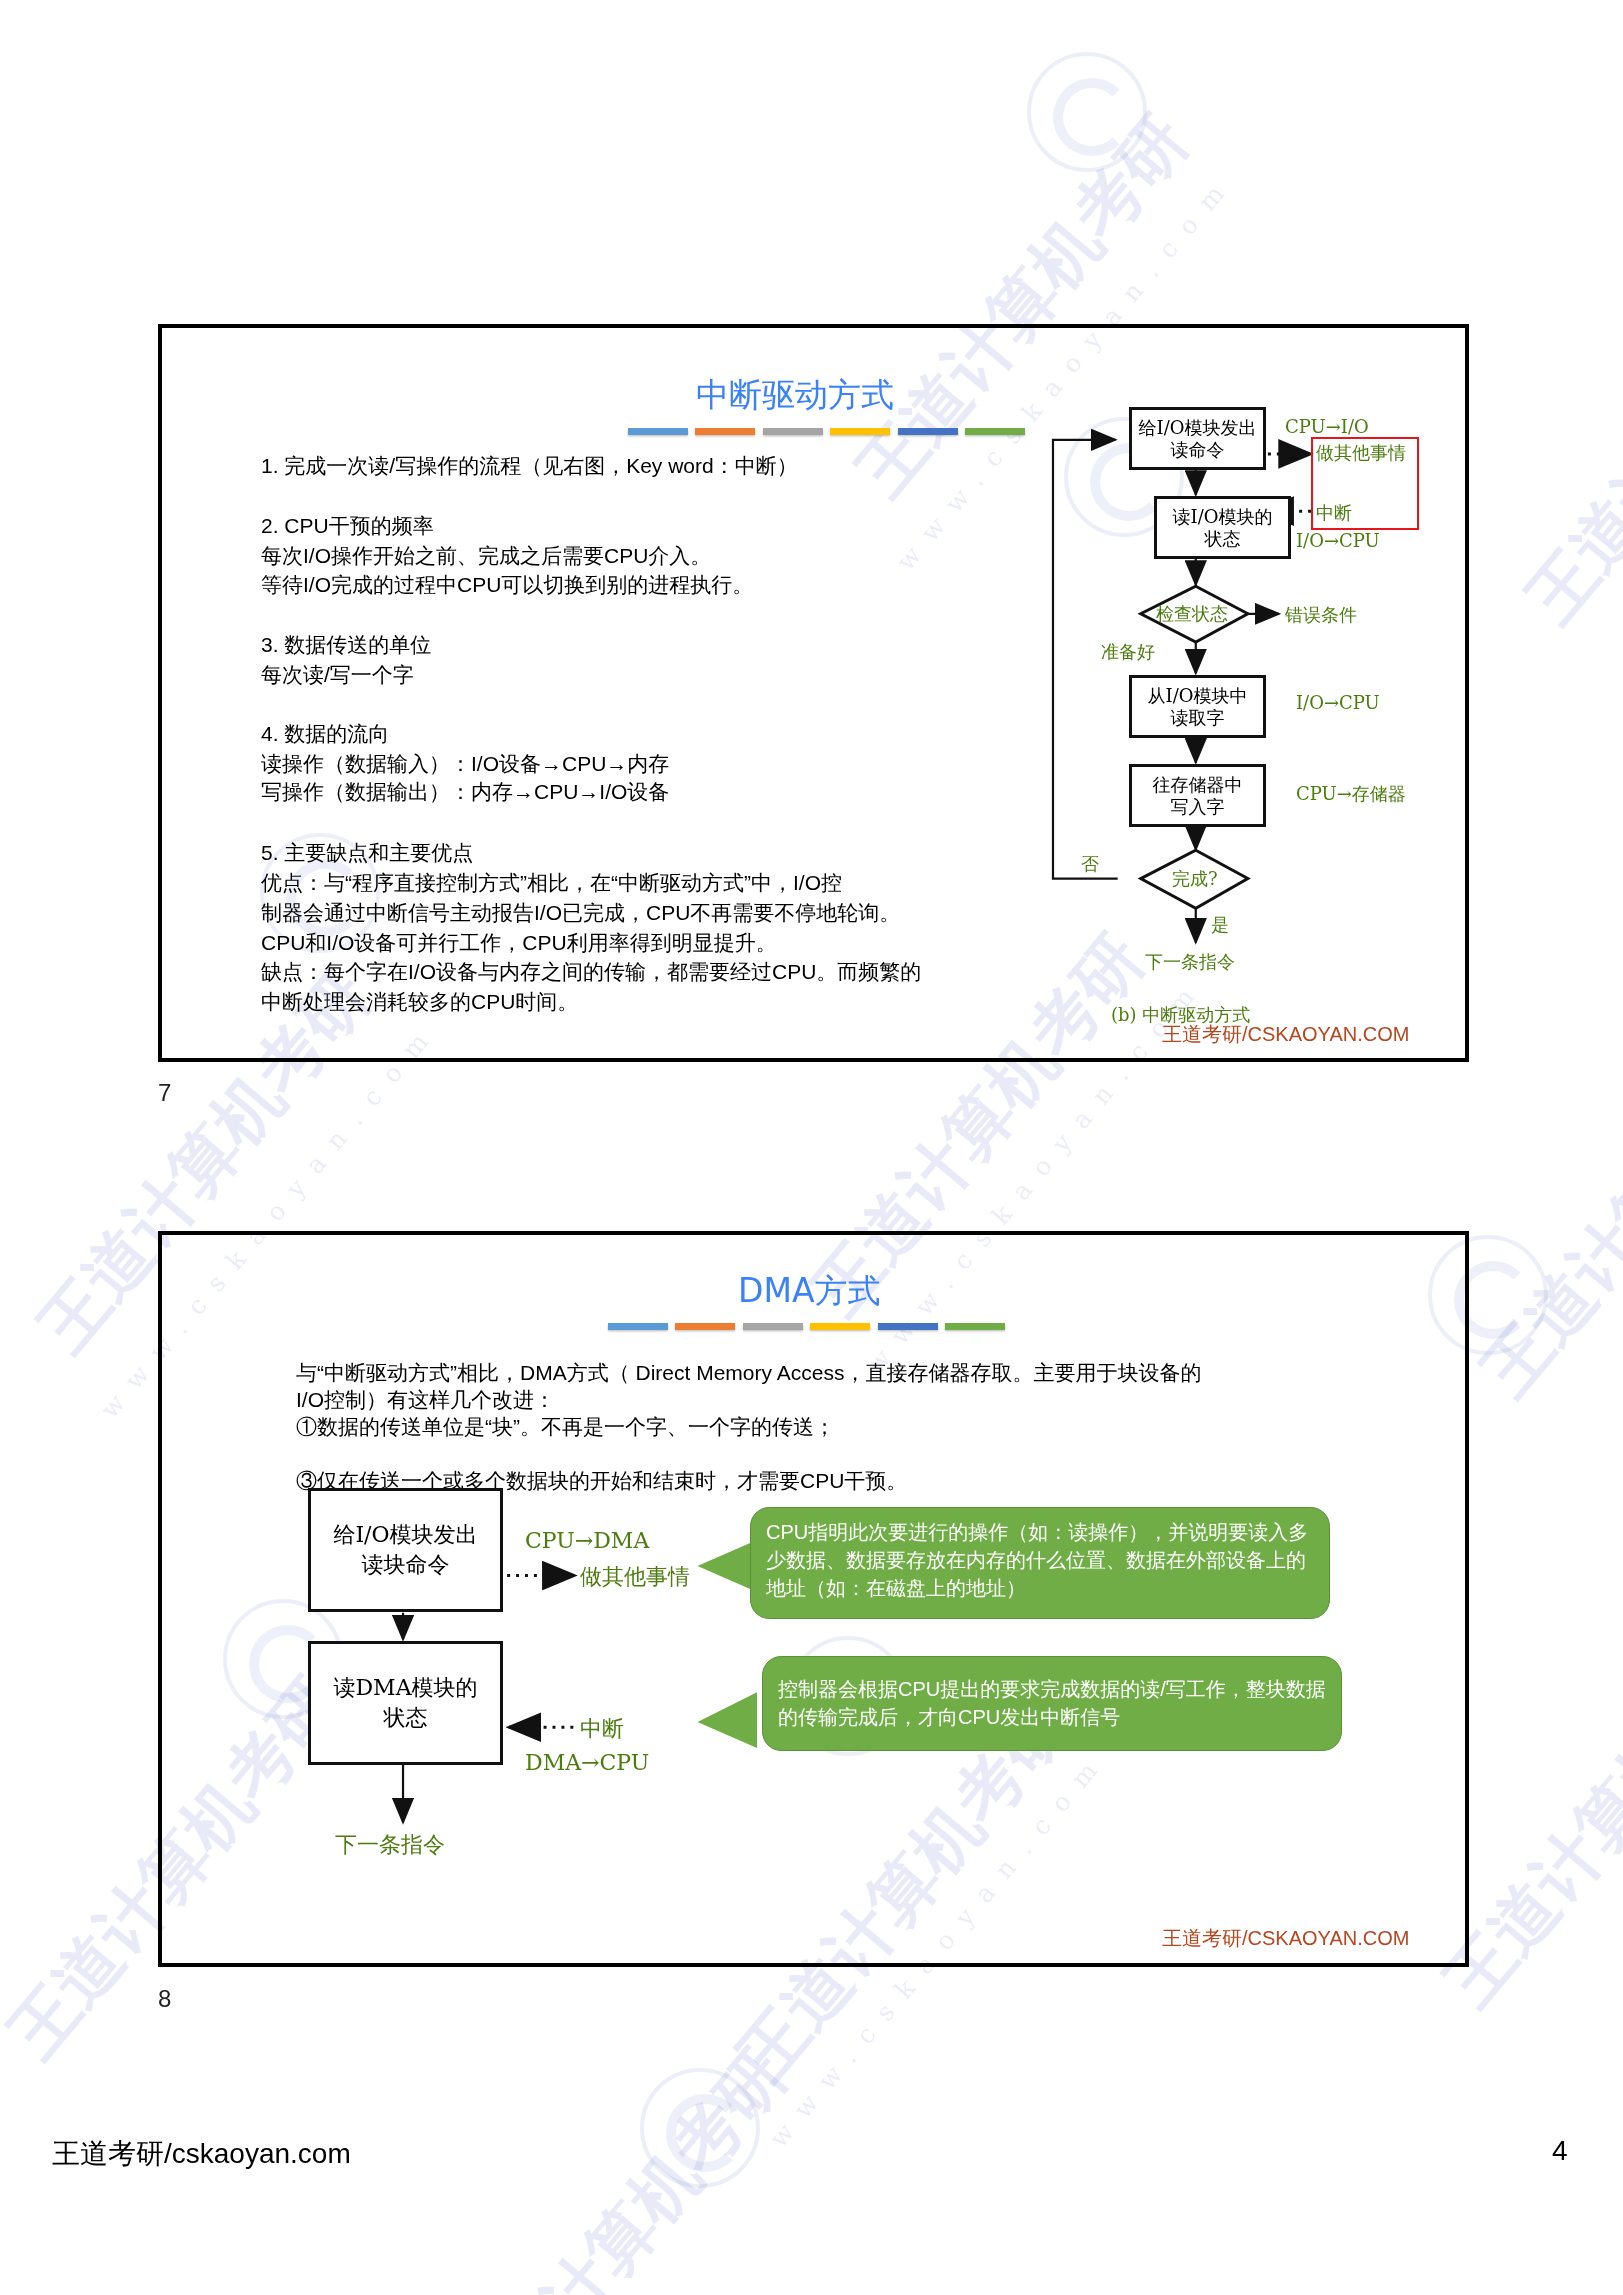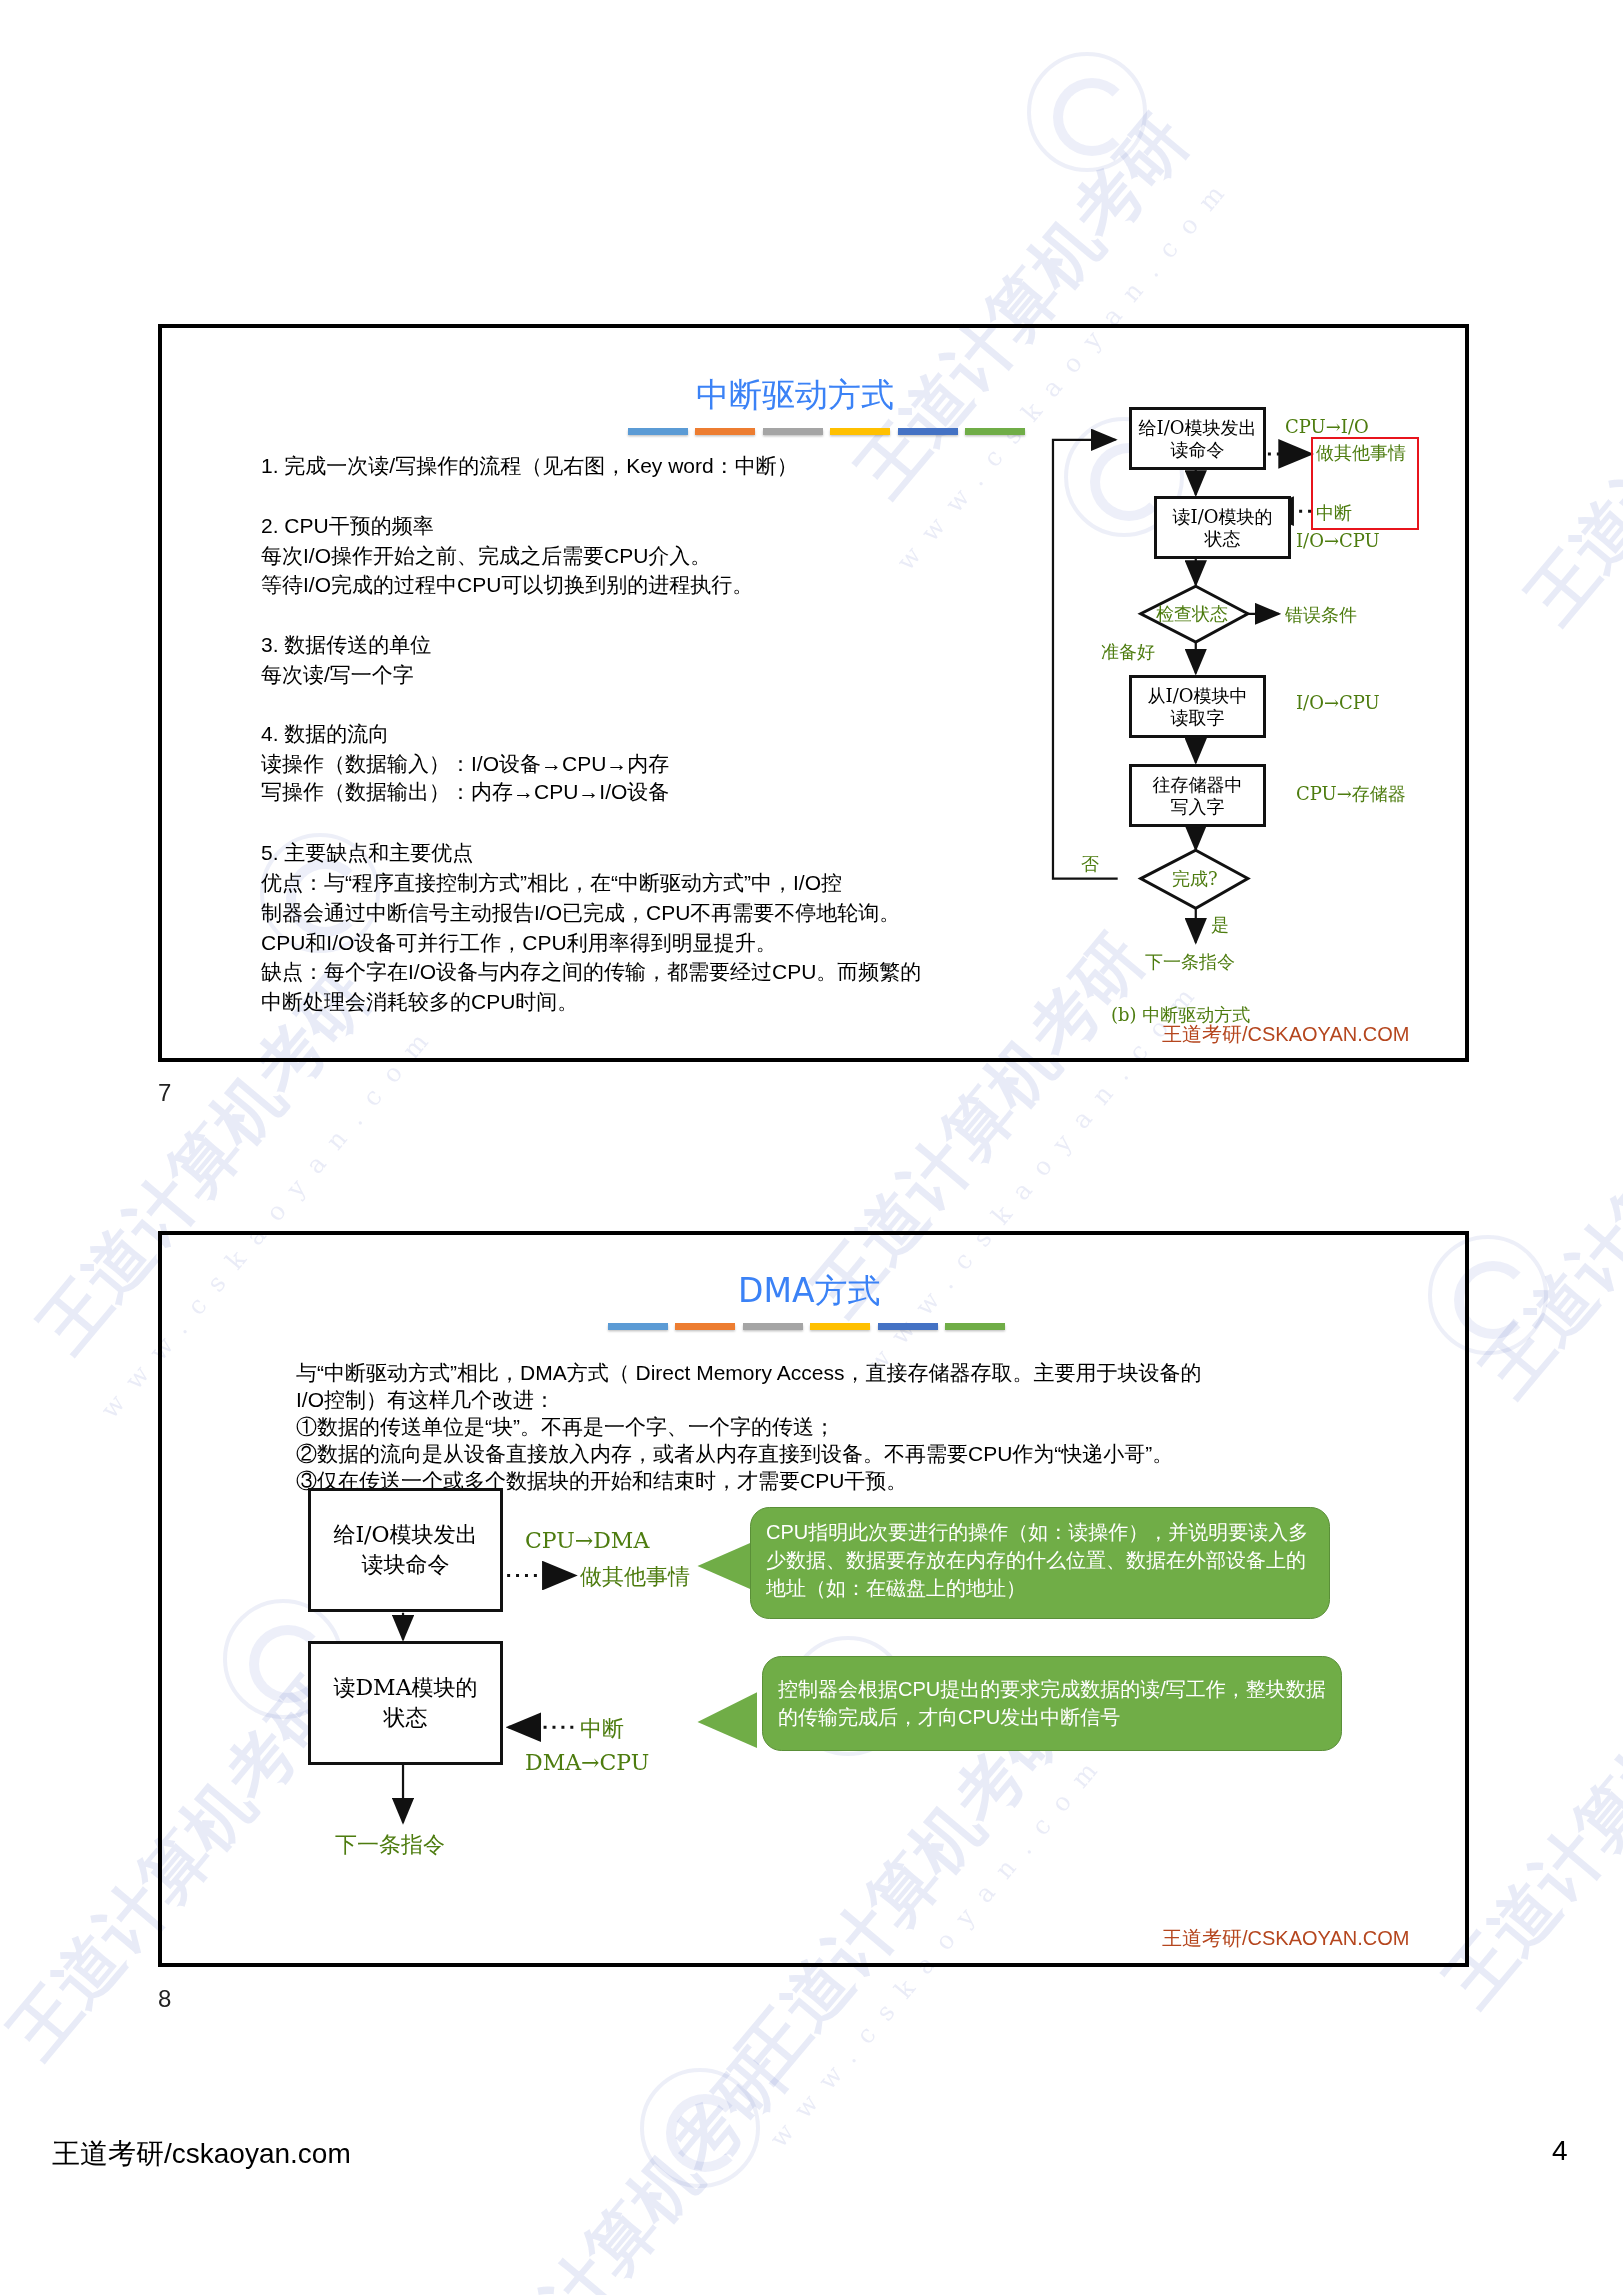--- a/index.html
+++ b/index.html
@@ -164,21 +164,20 @@
     <span style="background:#70AD47"></span>
   </div>
 
   <div class="txt" style="left:134px;top:123px;">
     <span>与“中断驱动方式”相比，</span><span class="red">DMA方式</span><span>（ Direct Memory Access，</span><span class="red">直接存储器存取</span><span>。主要用于块设备的</span>
   </div>
   <div class="txt" style="left:134px;top:150px;">I/O控制）有这样几个改进：</div>
   <div class="txt" style="left:134px;top:177px;">
     <span>①</span><span class="red">数据的传送单位是“块”</span><span>。不再是一个字、一个字的传送；</span>
   </div>
-  <div class="txt" style="left:134px;top:204px;">②数据的流向是从设备直接放入内存，或者从内存直接到设备。不再需要CPU作为“快递小哥”。</div>
   <div class="txt" style="left:134px;top:231px;">③仅在传送一个或多个数据块的开始和结束时，才需要CPU干预。</div>
 
   <div>
     <svg style="position:absolute;left:0;top:0;" width="1303" height="728" viewBox="0 0 1752 979">
       <defs>
         <marker id="ah2" markerWidth="12" markerHeight="10" refX="11" refY="5" orient="auto">
           <path d="M0,0 L12,5 L0,10 Z" fill="#111"></path>
         </marker>
       </defs>
       <line x1="324" y1="508" x2="324" y2="544" stroke="#111" stroke-width="3" marker-end="url(#ah2)"></line>

